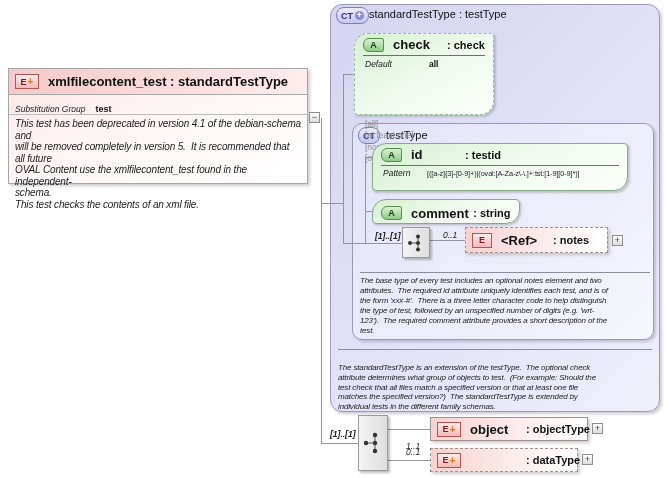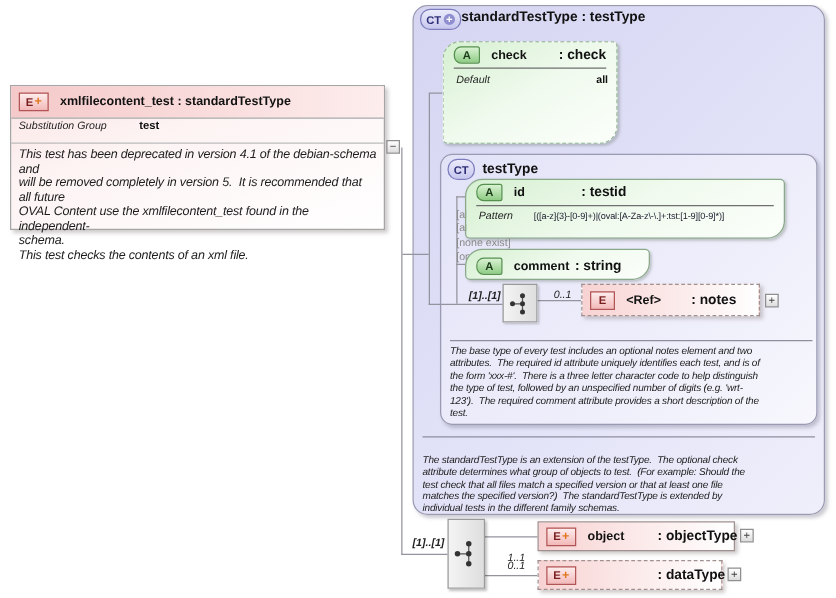--- a/index.html
+++ b/index.html
@@ -4,47 +4,47 @@
 <style>
   html,body{margin:0;padding:0;background:#fff;}
   #stage{position:relative;width:669px;height:478px;background:#fff;
          font-family:"Liberation Sans",sans-serif;overflow:hidden;}
 
   
   .frame{position:absolute;border:1px solid #9a9ab2;border-radius:12px;
          box-shadow:2px 2px 3px rgba(110,110,130,.35);}
   .frame.outer{background:linear-gradient(135deg,#d5d5f2 0%,#e2e2f8 55%,#efeffb 100%);}
   .frame.inner{background:linear-gradient(135deg,#e3e3f8 0%,#eeeefb 60%,#f7f7fd 100%);border-radius:10px;}
-  .frame-title{position:absolute;font-weight:bold;font-size:11px;color:#111;white-space:nowrap;}
+  .frame-title{position:absolute;font-weight:normal;font-size:11px;color:#111;white-space:nowrap;}
 
   
   .node{position:absolute;border:1px solid #a09090;box-shadow:2px 2px 3px rgba(120,110,110,.35);
         background:linear-gradient(to right,#f8d2d2 0%,#fcebeb 55%,#fff 100%);box-sizing:border-box;}
   .node.dashed{border-style:dashed;}
   .node-row{display:flex;align-items:center;height:100%;padding:0 6px;box-sizing:border-box;}
-  .member-name{font-weight:bold;font-size:10px;color:#111;white-space:pre;}
+  .member-name{font-weight:bold;font-size:13px;color:#111;white-space:pre;}
   .member-name.colw{min-width:54px;display:inline-block;}
   .member-type{font-weight:bold;font-size:11px;color:#111;white-space:pre;}
 
   .elem-main{background:linear-gradient(160deg,#fbe4e4 0%,#fdf3f3 35%,#ffffff 100%);border:1px solid #a6a6a6;}
   .elem-header{height:25px;display:flex;align-items:center;padding:0 6px;border-bottom:1px solid #a8a8a8;
                background:linear-gradient(to right,#f5c9c9,#fdeded);}
-  .subst-row{height:19px;display:flex;align-items:flex-start;gap:26px;padding:0 6px;border-bottom:1px solid #bcbcbc;}
+  .subst-row{height:19px;display:flex;align-items:flex-end;gap:10px;padding:0 6px;border-bottom:1px solid #bcbcbc;}
   .subst-label{font-style:italic;font-size:8.5px;color:#222;}
   .subst-value{font-weight:bold;font-size:9px;color:#111;}
 
   
   .attr{position:absolute;border:1px solid #8aa88a;border-radius:14px 4px 14px 4px;
         background:linear-gradient(150deg,#d6f0d1 0%,#effae e 50%,#fbfffa 100%);
         background:linear-gradient(150deg,#d6f0d1 0%,#f0faee 50%,#fbfffa 100%);
         box-shadow:1.5px 1.5px 2px rgba(110,120,110,.35);box-sizing:border-box;}
   .attr.dashed{border-style:dashed;border-color:#98b898;}
   .attr-header{display:flex;align-items:center;padding:3px 8px 2px 8px;}
   .attr-sep{border-top:1px solid #6f6f6f;margin:1px 8px 0 8px;}
-  .meta{display:grid;grid-template-columns:64px auto;padding:3px 8px 0 10px;font-size:8.5px;line-height:11.5px;gap:48px;}
+  .meta{display:grid;grid-template-columns:64px auto;padding:3px 8px 0 10px;font-size:8.5px;line-height:11.5px;}
   .meta-label{font-style:italic;color:#222;}
   .meta-bold{font-weight:bold;color:#111;}
   .gray{color:#8a8a8a;white-space:pre-line;margin-top:48px;}
   .pattern-row{display:flex;padding:2px 8px 0 10px;}
   .pattern-label{font-style:italic;font-size:8.5px;min-width:44px;color:#222;}
   .pattern-value{font-size:7.3px;letter-spacing:-0.1px;white-space:nowrap;color:#223;padding-top:1px;}
 
   
   .e-icon{display:inline-flex;align-items:center;justify-content:center;gap:1px;width:22px;height:13px;
           border:1px solid #b25555;background:linear-gradient(#fdecec,#f3b9b9);

